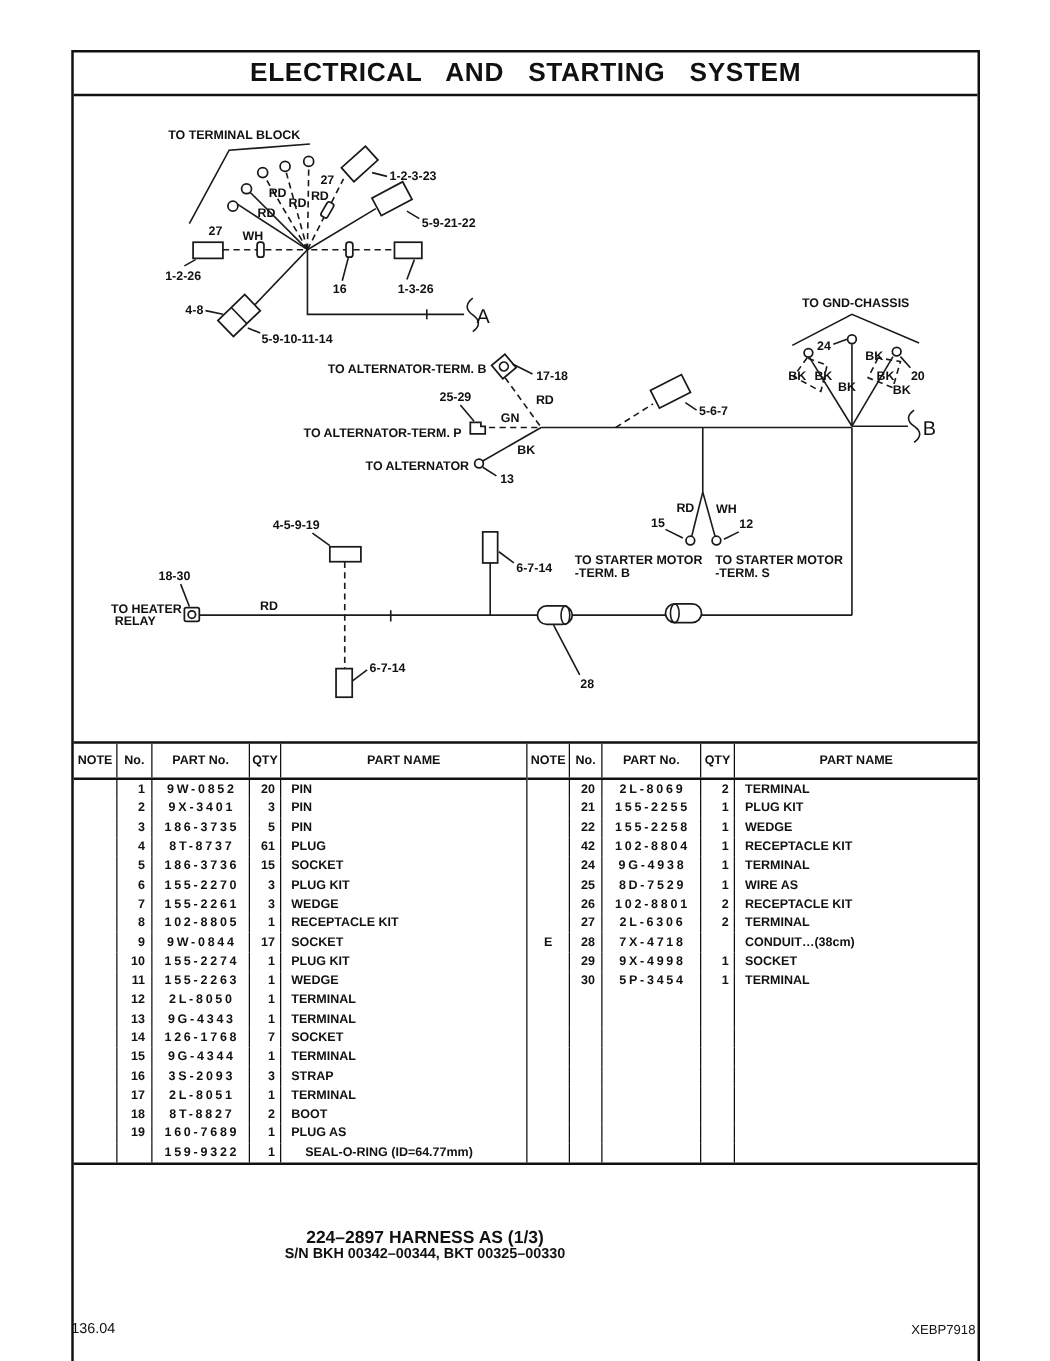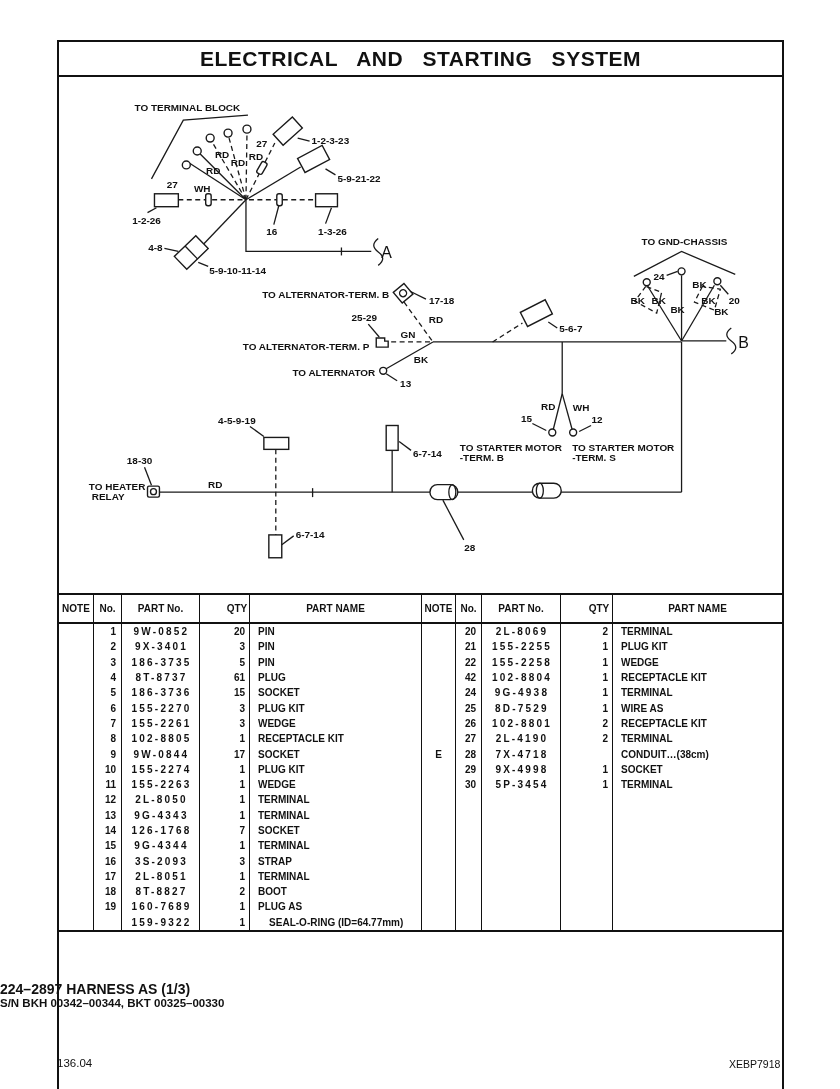--- a/index.html
+++ b/index.html
@@ -20,32 +20,32 @@
                display:flex;}
   .ptable{display:flex;flex-direction:column;box-sizing:border-box;font-size:10px;font-weight:bold;}
   .ptable.left{width:364px;}
   .ptable.right{width:363px;border-left:1.5px solid #111;}
   .trow{display:flex;flex:1;min-height:0;}
   .thead{flex:none;height:27px;border-bottom:2px solid #111;}
   .c{box-sizing:border-box;display:flex;align-items:center;overflow:hidden;white-space:pre;}
   .c-note{width:35px;border-right:1.3px solid #111;justify-content:center;}
   .c-no{width:28px;border-right:1.3px solid #111;justify-content:flex-end;padding-right:5px;}
   .c-pn{width:78px;border-right:1.3px solid #111;justify-content:center;}
-  .c-qty{width:25px;border-right:1.3px solid #111;justify-content:flex-end;padding-right:4px;margin-left:25px;}
+  .c-qty{width:25px;border-right:1.3px solid #111;justify-content:flex-end;padding-right:4px;}
   .c-name{flex:1;padding-left:8px;}
   .ptable.right .c-note{width:34px}.ptable.right .c-no{width:26px}
   .ptable.right .c-pn{width:79px}.ptable.right .c-qty{width:27px}
   .thead .c{justify-content:center;padding:0;letter-spacing:0;}
   .tbody{display:flex;flex-direction:column;flex:1;}
   .tbody .c-pn{letter-spacing:2.2px;padding-left:2px;}
   .notebar{flex:1;position:relative;font-weight:bold;}
   .order-note{position:absolute;left:4px;top:3px;font-size:9px;letter-spacing:.4px;}
   .doccode{position:absolute;right:12px;bottom:4px;font-size:10.5px;letter-spacing:2.5px;}
   .doccode .rev{margin-left:12px;}
-  .caption{position:absolute;left:0;top:982px;width:680px;font-weight:bold;line-height:1.1;}
+  .caption{position:absolute;left:0;top:982px;width:680px;text-align:center;font-weight:bold;line-height:1.1;}
   .caption .l1{font-size:14px;}
   .caption .l2{font-size:11.5px;}
   .caption .l3{font-size:11px;}
   .corner{position:absolute;font-size:11.5px;}
   .corner.left{left:57px;top:1057px;}
   .corner.right{left:729px;top:1058px;font-size:10.5px;}
 </style>
 </head>
 <body>
 
@@ -460,21 +460,21 @@
               <div class="c c-note"></div>
               <div class="c c-no">26</div>
               <div class="c c-pn">102-8801</div>
               <div class="c c-qty">2</div>
               <div class="c c-name">RECEPTACLE KIT</div>
             </div>
 
             <div class="trow">
               <div class="c c-note"></div>
               <div class="c c-no">27</div>
-              <div class="c c-pn">2L-4190</div>
+              <div class="c c-pn">2L-6306</div>
               <div class="c c-qty">2</div>
               <div class="c c-name">TERMINAL</div>
             </div>
 
             <div class="trow">
               <div class="c c-note">E</div>
               <div class="c c-no">28</div>
               <div class="c c-pn">7X-4718</div>
               <div class="c c-qty"></div>
               <div class="c c-name">CONDUIT…(38cm)</div>

